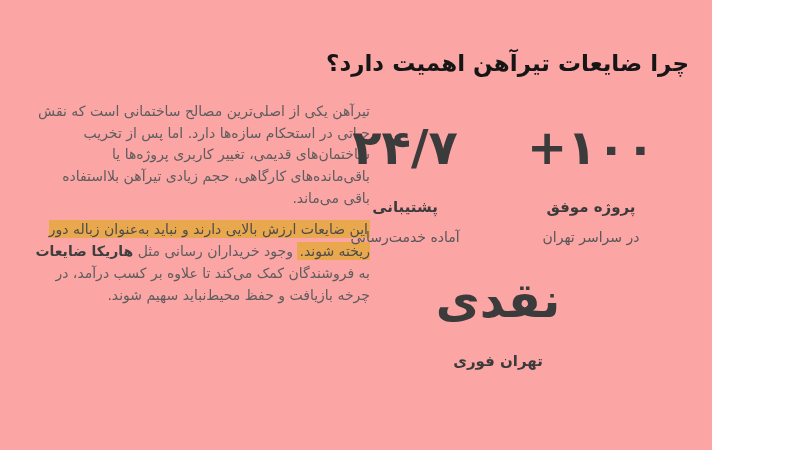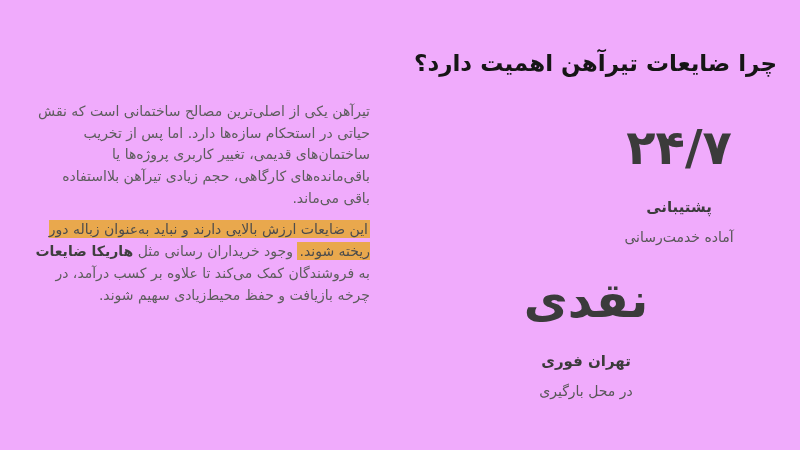--- a/index.html
+++ b/index.html
@@ -3,23 +3,23 @@
 <meta charset="utf-8">
 <style>
   html, body {
     margin: 0;
     padding: 0;
     background: #ffffff;
     font-family: "DejaVu Sans", sans-serif;
   }
   .slide {
     position: relative;
-    width: 800px;
+    width: 712px;
     height: 450px;
-    background: #f0abfc;
+    background: #fca5a5;
     overflow: hidden;
   }
 
   
   .heading {
     position: absolute;
     top: 50px;
     right: 23px;
     margin: 0;
     direction: rtl;
@@ -86,33 +86,37 @@
 </style>
 </head>
 <body>
 
 <div class="slide">
 
   <h1 class="heading">چرا ضایعات تیرآهن اهمیت دارد؟</h1>
 
   <section class="text-column">
     <p>تیرآهن یکی از اصلی‌ترین مصالح ساختمانی است که نقش حیاتی در استحکام سازه‌ها دارد. اما پس از تخریب ساختمان‌های قدیمی، تغییر کاربری پروژه‌ها یا باقی‌مانده‌های کارگاهی، حجم زیادی تیرآهن بلااستفاده باقی می‌ماند.</p>
-    <p><mark>این ضایعات ارزش بالایی دارند و نباید به‌عنوان زباله دور ریخته شوند.</mark><span> وجود خریداران رسانی مثل </span><strong>هاریکا ضایعات</strong><span> به فروشندگان کمک می‌کند تا علاوه بر کسب درآمد، در چرخه بازیافت و حفظ محیط‌زیادی سهیم شوند.</span></p>
+    <p><mark>این ضایعات ارزش بالایی دارند و نباید به‌عنوان زباله دور ریخته شوند.</mark><span> وجود خریداران رسانی مثل </span><strong>هاریکا ضایعات</strong><span> به فروشندگان کمک می‌کند تا علاوه بر کسب درآمد، در چرخه بازیافت و حفظ محیط‌نباید سهیم شوند.</span></p>
   </section>
 
   <section class="stats">
 
+    <div class="stat">
+      <div class="stat-value">+۱۰۰</div>
+      <div class="stat-label">پروژه موفق</div>
+      <div class="stat-desc">در سراسر تهران</div>
+    </div>
 
     <div class="stat">
       <div class="stat-value">۲۴/۷</div>
       <div class="stat-label">پشتیبانی</div>
       <div class="stat-desc">آماده خدمت‌رسانی</div>
     </div>
 
     <div class="stat stat-full">
       <div class="stat-value">نقدی</div>
       <div class="stat-label">تهران فوری</div>
-      <div class="stat-desc">در محل بارگیری</div>
     </div>
 
   </section>
 
 </div>
 
 </body></html>

